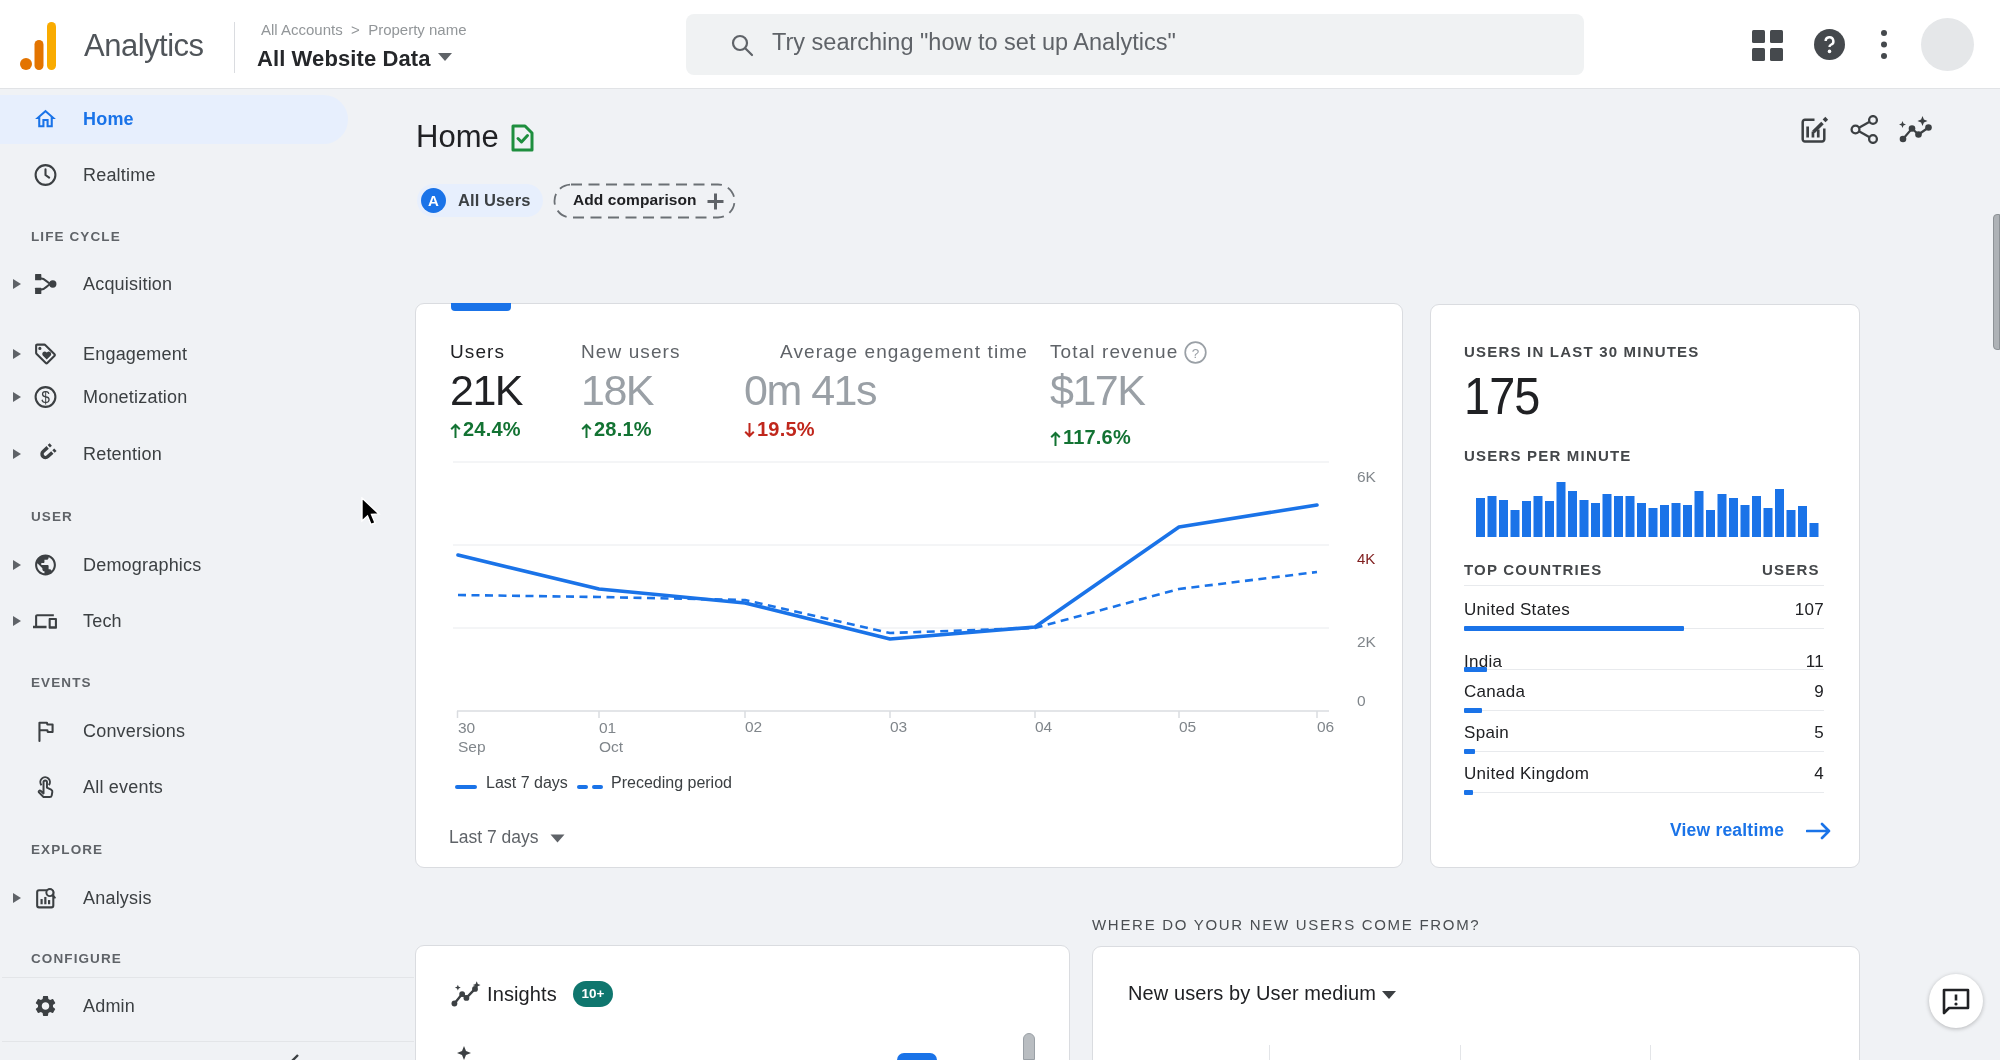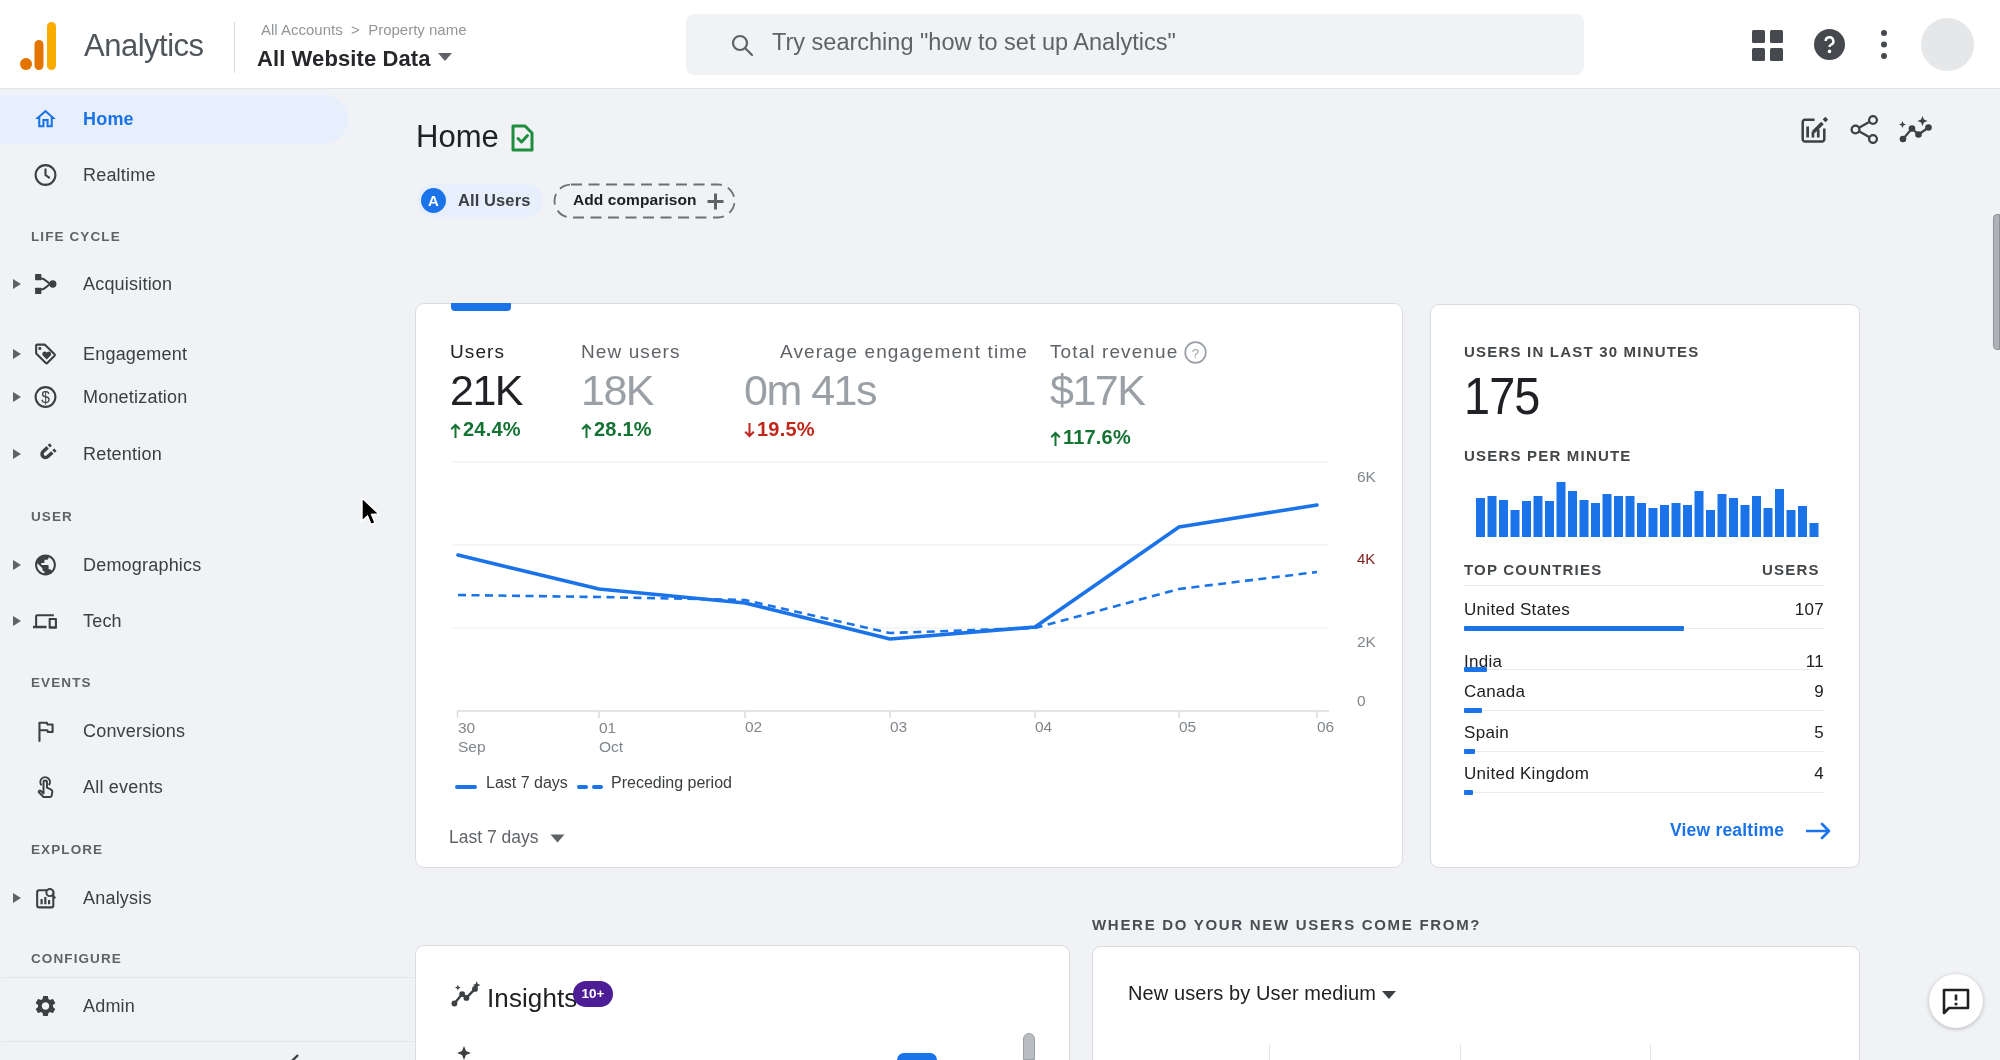--- a/index.html
+++ b/index.html
@@ -38,22 +38,22 @@
 .mdelta svg { vertical-align:-3px; margin-right:2px; }
 .green { color:#137333; }
 .red { color:#c0271c; }
 
 .rt-label { position:absolute; left:1464px; font-size:15px; letter-spacing:1.2px; color:#44474a; font-weight:bold; }
 .ctry-row { position:absolute; left:1464px; width:360px; font-size:17px; letter-spacing:0.3px; color:#202124; }
 .ctry-row .num { position:absolute; right:0; top:0; }
 .ctry-sep { position:absolute; left:1464px; width:360px; height:1px; background:#e8eaed; }
 .ctry-bar { position:absolute; left:1464px; height:4.5px; background:#1a73e8; border-radius:1px; }
 
-#ins-title { position:absolute; left:487px; top:983px; font-size:26px; color:#202124; letter-spacing:0.1px; }
-#ins-pill { position:absolute; left:573px; top:981px; width:40px; height:26px; background:#4c1d95; border-radius:13px; color:#fff; font-size:13.5px; font-weight:bold; text-align:center; line-height:26px; }
+#ins-title { position:absolute; left:487px; top:983px; font-size:20px; color:#202124; letter-spacing:0.1px; }
+#ins-pill { position:absolute; left:573px; top:981px; width:40px; height:26px; background:#0f766e; border-radius:13px; color:#fff; font-size:13.5px; font-weight:bold; text-align:center; line-height:26px; }
 #nu-title { position:absolute; left:1128px; top:982px; font-size:20px; color:#202124; letter-spacing:0.1px; }
 .colline { position:absolute; top:1045px; width:1px; height:15px; background:#e3e5e8; }
 </style>
 </head>
 <body>
 
 <div id="header">
 
   <svg class="abs" style="left:20px; top:22px;" width="36" height="48" viewBox="0 0 36 48">
     <circle cx="6" cy="42" r="6" fill="#e37400"></circle>
@@ -374,21 +374,21 @@
 <div class="ctry-sep" style="top:751px;"></div>
 <div class="ctry-bar" style="top:749px; width:11px;"></div>
 <div class="ctry-row" style="top:764px;">United Kingdom<span class="num">4</span></div>
 <div class="ctry-sep" style="top:792px;"></div>
 <div class="ctry-bar" style="top:790px; width:9px;"></div>
 <div class="abs" style="left:1670px; top:820px; font-size:17.5px; font-weight:bold; color:#1a73e8; letter-spacing:0.2px;">View realtime</div>
 <svg class="abs" style="left:1806px; top:822px;" width="26" height="18" viewBox="0 0 26 18">
     <path d="M1 9 L23 9 M16 2 L23 9 L16 16" fill="none" stroke="#1a73e8" stroke-width="2.6" stroke-linecap="round" stroke-linejoin="round"></path>
   </svg>
 
-<div class="abs" style="left:1092px; top:916px; font-size:15px; font-weight:bold; letter-spacing:1.7px; color:#4a4e52;">WHERE DO YOUR NEW USERS COME FROM?</div>
+<div class="abs" style="left:1092px; top:916px; font-size:15px; font-weight:normal; letter-spacing:1.7px; color:#4a4e52;">WHERE DO YOUR NEW USERS COME FROM?</div>
 
 <div class="card" style="left:415px; top:945px; width:655px; height:130px;"></div>
 <svg class="abs" style="left:451px; top:981px;" width="30" height="27" viewBox="0 0 35 31">
   <path d="M4 26 L13 15 L18 19.5 L28 9" fill="none" stroke="#3c4043" stroke-width="2.8" stroke-linecap="round"></path>
   <circle cx="4" cy="26" r="3.4" fill="#3c4043"></circle>
     <circle cx="13" cy="15" r="3.4" fill="#3c4043"></circle>
     <circle cx="18" cy="19.5" r="3.4" fill="#3c4043"></circle>
     <circle cx="28" cy="9" r="3.4" fill="#3c4043"></circle>
   <path d="M8 4 l1 2.4 2.4 1 -2.4 1 -1 2.4 -1 -2.4 -2.4 -1 2.4 -1 Z" fill="#3c4043"></path>
   <path d="M30 0 l1.3 3.2 3.2 1.3 -3.2 1.3 -1.3 3.2 -1.3 -3.2 -3.2 -1.3 3.2 -1.3 Z" fill="#3c4043"></path>

